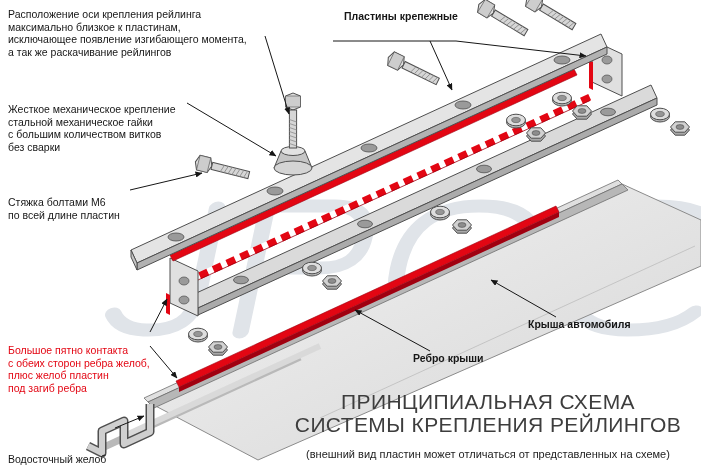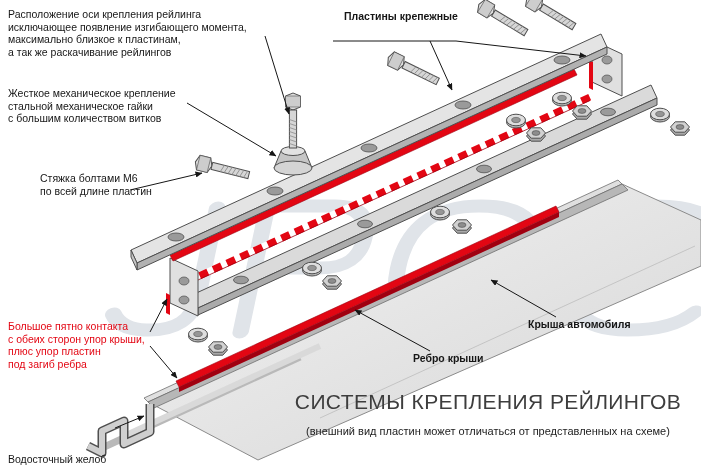--- a/index.html
+++ b/index.html
@@ -7,21 +7,21 @@
     width:701px;height:468px;position:relative;overflow:hidden;
     background:#ffffff;
     font-family:"Liberation Sans", sans-serif;
   }
   #scene{position:absolute;left:0;top:0;width:701px;height:468px;}
   .note{
     position:absolute;
     font-size:10.5px;font-weight:normal;line-height:1.2;
     color:#161616;white-space:nowrap;
   }
-  .note.red{color:#e30613;}
+  .note.red{color:#e30613;margin-top:24px;}
   .label{
     position:absolute;font-size:10.5px;font-weight:bold;color:#161616;white-space:nowrap;
   }
   .title-block{
     position:absolute;left:278px;top:390px;width:420px;text-align:center;color:#3d3d3d;
   }
   .title-line{font-size:21px;line-height:23px;letter-spacing:.4px;font-weight:400;}
   .title-sub{font-size:11px;color:#222;margin-top:12px;font-weight:400;}
   .leader{stroke:#161616;stroke-width:1;fill:none;}
 </style>
@@ -161,50 +161,52 @@
     <line class="leader" x1="150" y1="332" x2="167" y2="299" marker-end="url(#arr)"></line>
     <line class="leader" x1="150" y1="346" x2="177" y2="378" marker-end="url(#arr)"></line>
     <line class="leader" x1="115" y1="428" x2="144" y2="416" marker-end="url(#arr)"></line>
     <line class="leader" x1="430" y1="351" x2="355" y2="310" marker-end="url(#arr)"></line>
     <line class="leader" x1="556" y1="317" x2="491" y2="280" marker-end="url(#arr)"></line>
   </g>
 </svg>
 
 <div class="note" style="left:8px;top:8px;">
   <div>Расположение оси крепления рейлинга</div>
+  <div>максимально близкое к пластинам,</div>
   <div>исключающее появление изгибающего момента,</div>
-  <div>максимально близкое к пластинам,</div>
   <div>а так же раскачивание рейлингов</div>
 </div>
 
-<div class="note" style="left:8px;top:87px;">
+<div class="note" style="left:8px;top:103px;">
   <div>Жесткое механическое крепление</div>
   <div>стальной механическое гайки</div>
   <div>с большим количеством витков</div>
-</div>
-
-<div class="note" style="left:8px;top:172px;margin-left:32px;">
+  <div>без сварки</div>
+</div>
+
+<div class="note" style="left:8px;top:196px;">
   <div>Стяжка болтами М6</div>
   <div>по всей длине пластин</div>
 </div>
 
 <div class="label" style="left:332px;top:10px;padding-left:12px;">Пластины крепежные</div>
 
 <div class="note red" style="left:8px;top:320px;">
   <div>Большое пятно контакта</div>
-  <div>с обеих сторон упор крыши,</div>
-  <div>плюс упор пластин</div>
+  <div>с обеих сторон ребра желоб,</div>
+  <div>плюс желоб пластин</div>
   <div>под загиб ребра</div>
 </div>
 
 <div class="note" style="left:8px;top:414px;margin-top:39px;">
   <div>Водосточный желоб</div>
   <div>крыши</div>
 </div>
 
 <div class="label" style="left:413px;top:352px;">Ребро крыши</div>
 
 <div class="label" style="left:528px;top:318px;">Крыша автомобиля</div>
 
 <div class="title-block">
+  <div class="title-line">ПРИНЦИПИАЛЬНАЯ СХЕМА</div>
   <div class="title-line">СИСТЕМЫ КРЕПЛЕНИЯ РЕЙЛИНГОВ</div>
   <div class="title-sub">(внешний вид пластин может отличаться от представленных на схеме)</div>
 </div>
 
 </body></html>

